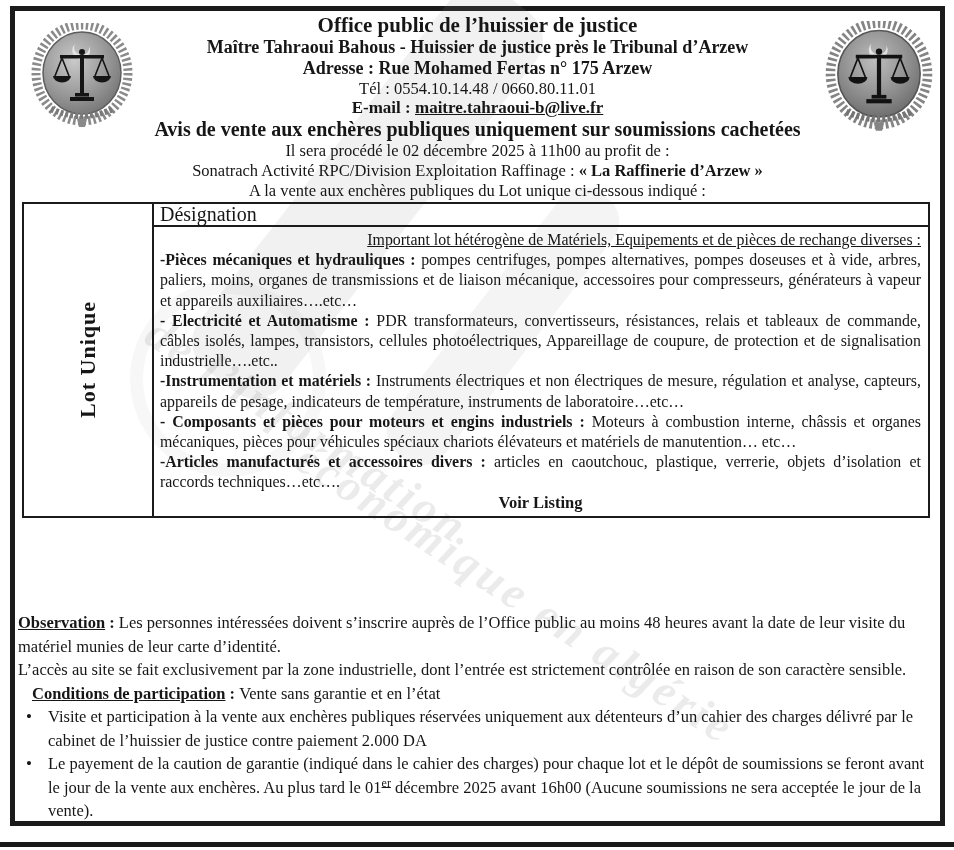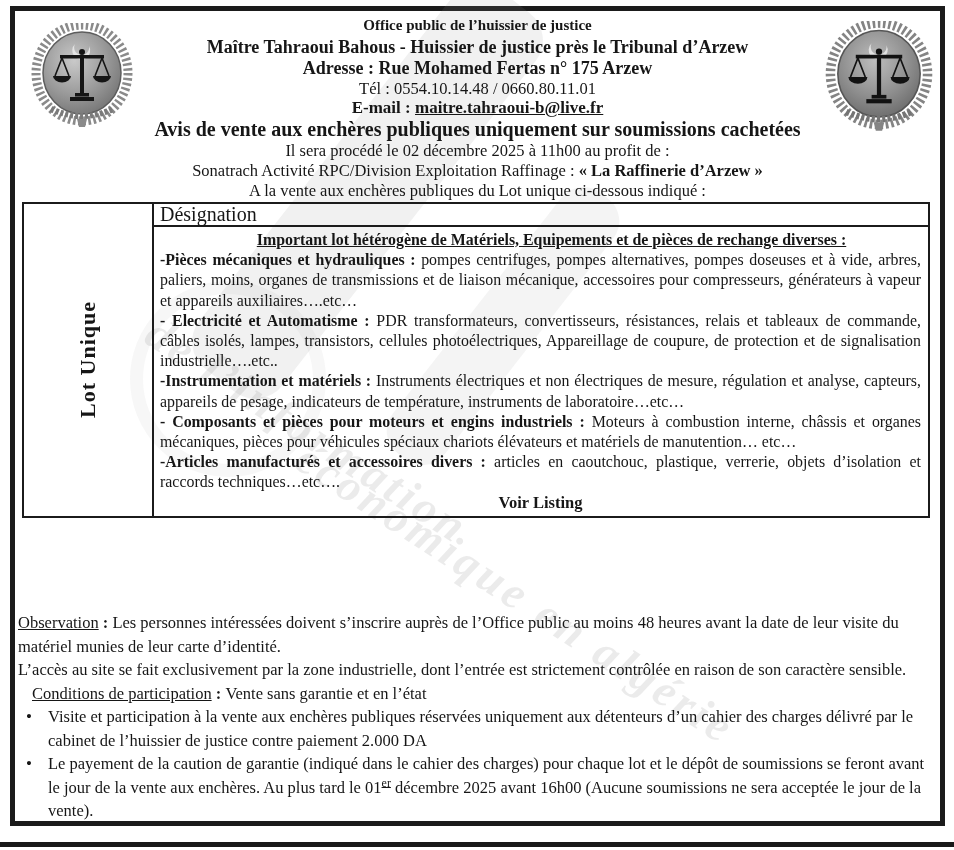--- a/index.html
+++ b/index.html
@@ -15,21 +15,21 @@
   
   .wm{position:absolute;pointer-events:none;}
   .wm-band1{left:300px;top:-60px;width:105px;height:480px;background:#8f8f8f;opacity:.13;transform:rotate(38deg);border-radius:34px;}
   .wm-band2{left:455px;top:150px;width:66px;height:330px;background:#8f8f8f;opacity:.10;transform:rotate(38deg);border-radius:28px;}
   .wm-circle{left:115px;top:270px;width:170px;height:170px;border:13px solid #8f8f8f;border-radius:50%;opacity:.07;}
   .wm-text{font-style:italic;font-weight:bold;font-size:46px;color:#7d7d7d;opacity:.15;letter-spacing:4px;transform:rotate(33deg);transform-origin:left top;white-space:nowrap;}
   .wm-t1{left:150px;top:295px;}
   .wm-t2{left:300px;top:420px;}
   
   .header{position:absolute;left:0;top:2px;width:100%;text-align:center;}
-  .h1{font-size:15px;font-weight:bold;line-height:24px;}
+  .h1{font-size:21px;font-weight:bold;line-height:24px;}
   .h2{font-size:18px;font-weight:bold;line-height:21px;}
   .h3{font-size:18px;font-weight:bold;line-height:21px;}
   .h4{font-size:16.5px;line-height:19px;}
   .h5{font-size:17px;font-weight:bold;line-height:20px;}
   .h6{font-size:20px;font-weight:bold;line-height:23px;}
   .h7,.h8,.h9{font-size:16.5px;line-height:20px;}
   .email-link{text-decoration:underline;color:#161616;}
   .bold{font-weight:bold;text-align:right;}
   .logo{position:absolute;top:12px;}
   .logo-left{left:16px;}
@@ -44,26 +44,26 @@
     display:flex;align-items:center;justify-content:center;
   }
   .lot-label{
     writing-mode:vertical-rl;transform:rotate(180deg);
     font-weight:bold;font-size:22px;letter-spacing:1px;white-space:nowrap;
   }
   .lot-right{flex:1;min-width:0;}
   .des-header{border-bottom:2px solid #1b1b1b;padding:1px 6px 2px 6px;font-size:20px;line-height:18px;}
   .des-body{padding:3px 7px 3px 6px;font-size:15.9px;line-height:20.2px;text-align:justify;}
   .des-body p{margin:0;}
-  .important-line{font-weight:bold;text-decoration:underline;text-indent:22px;text-align:center;}
+  .important-line{font-weight:normal;text-decoration:underline;text-indent:22px;text-align:right;}
   .voir{ text-align:center;font-weight:bold;font-size:16.5px;}
   
   .notes{position:absolute;left:3px;right:5px;top:600px;font-size:16.5px;line-height:23.5px;}
   .notes p{margin:0;}
-  .u-label{font-weight:normal;text-decoration:underline;margin-top:44px;}
+  .u-label{font-weight:bold;text-decoration:underline;margin-top:44px;}
   .cond-line{text-indent:14px;}
   .bullets{margin:0;padding:0;list-style:none;}
   .bullets li{position:relative;padding-left:30px;}
   .bullets .marker{position:absolute;left:8px;top:0;font-size:17px;}
   sup{font-size:12px;line-height:0;text-decoration:underline;}
   
   .bottom-rule{position:absolute;left:0;top:842px;width:954px;height:5px;background:#191919;}
 </style>
 </head>
 <body>

